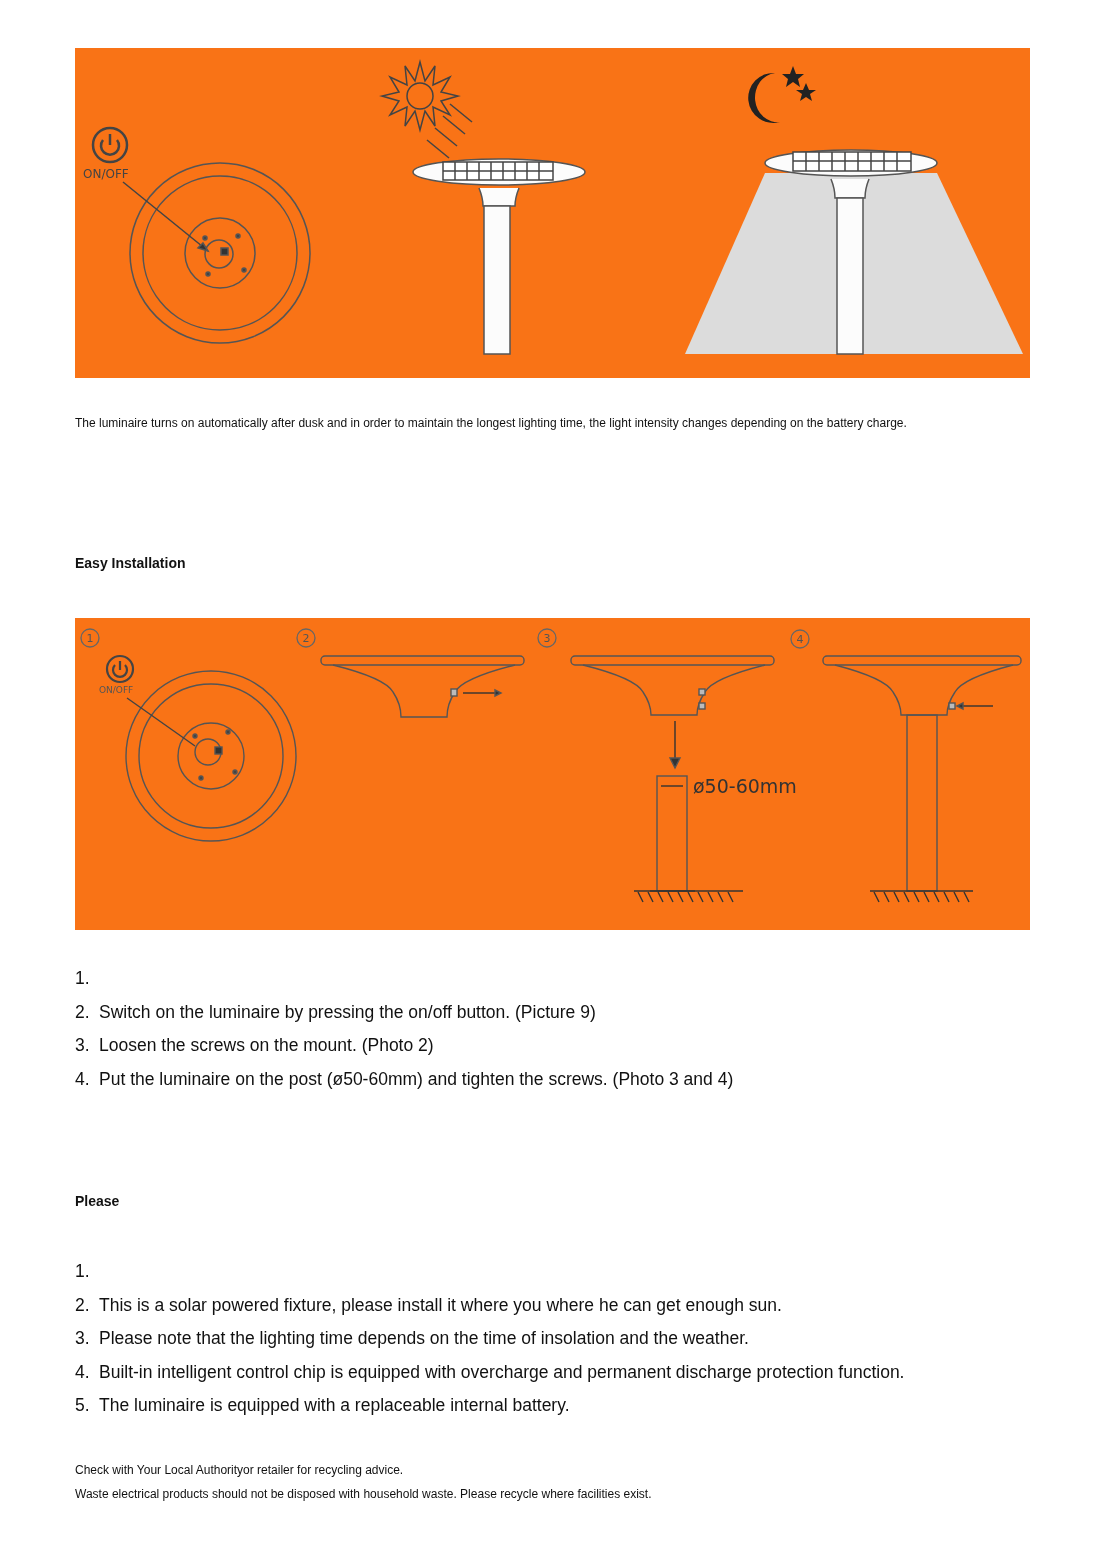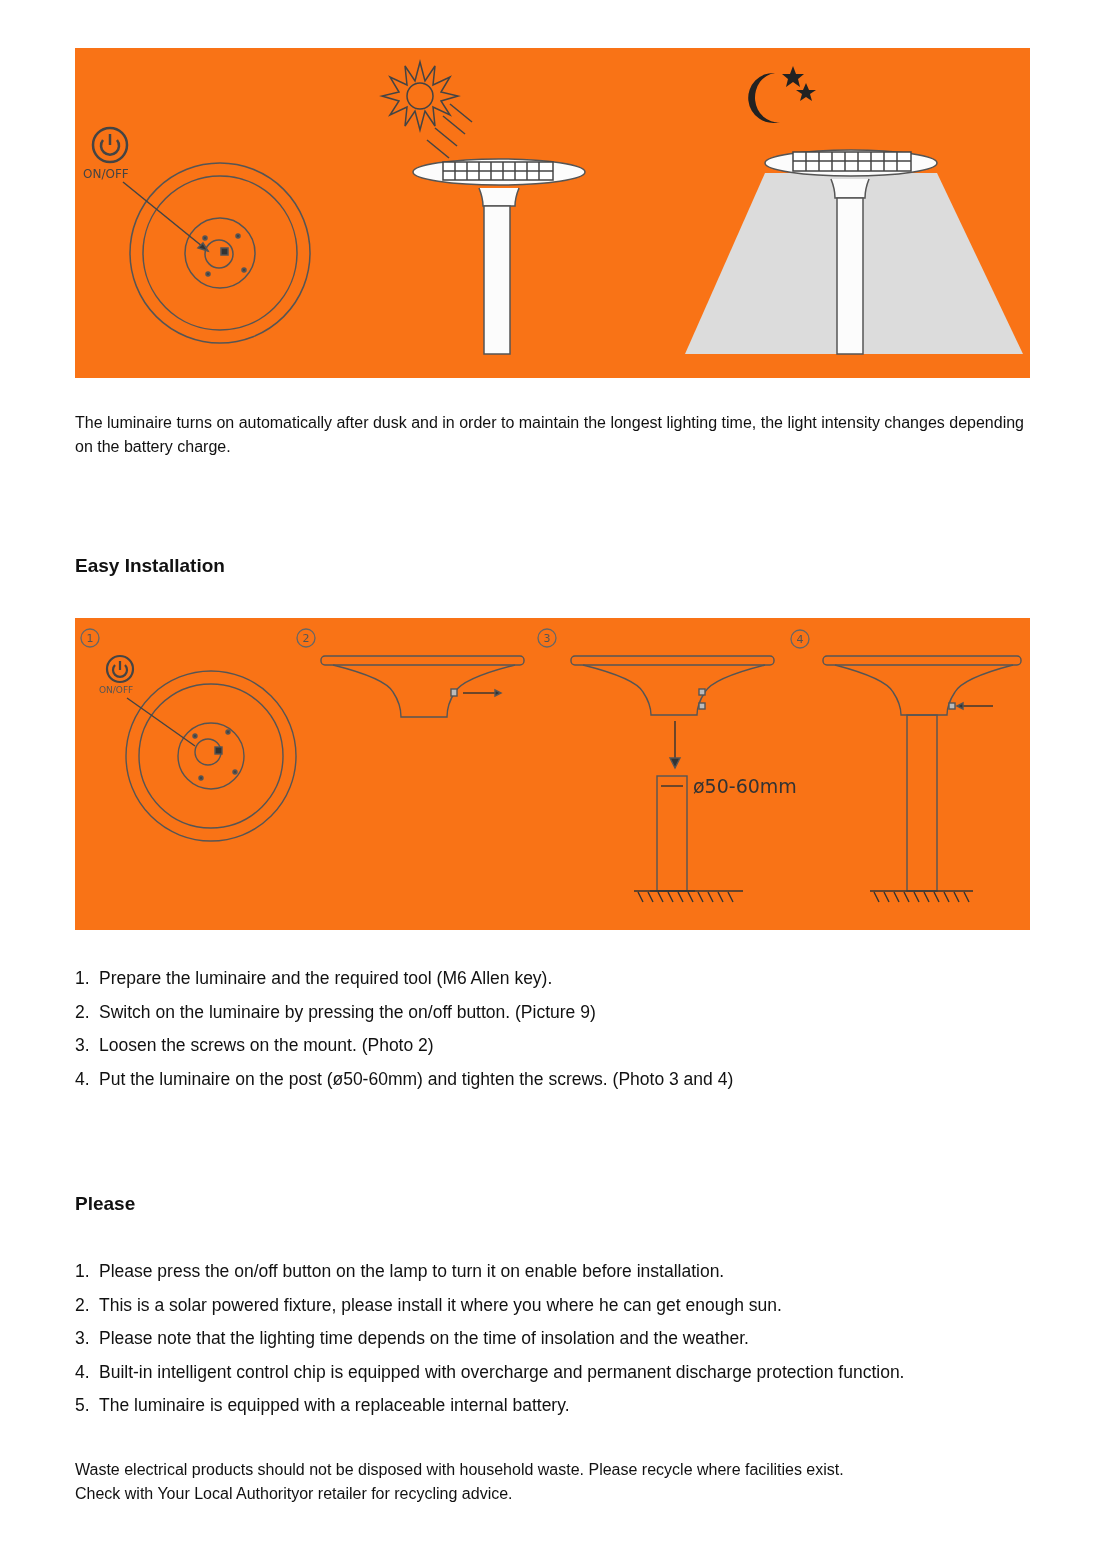--- a/index.html
+++ b/index.html
@@ -1,20 +1,20 @@
 <!DOCTYPE html>
 <html><head>
   <meta charset="utf-8">
   <style>
     html, body { margin: 0; padding: 0; background: #ffffff; }
     body { width: 1100px; height: 1553px; position: relative; overflow: hidden;
            font-family: "Liberation Sans", sans-serif; color: #111; }
     .figure { position: absolute; background: #f97316; }
-    .para { position: absolute; left: 75px; width: 970px; font-size: 16px; line-height: 24px; color: #111; }
-    .heading { position: absolute; left: 75px; font-size: 19px; font-weight: bold; color: #111; }
+    .para { position: absolute; left: 75px; width: 970px; font-size: 12px; line-height: 24px; color: #111; }
+    .heading { position: absolute; left: 75px; font-size: 14px; font-weight: bold; color: #111; }
     .list { position: absolute; left: 75px; margin: 0; padding: 0; list-style: none; font-size: 17.5px; color: #111; }
     .list li { height: 33.5px; line-height: 24px; display: flex; }
     .list .num { width: 24px; flex: none; }
     svg text { font-family: "DejaVu Sans", sans-serif; }
   </style>
 </head>
 <body>
 
 <div class="figure" style="left:75px; top:48px; width:955px; height:330px;">
   <svg width="955" height="330" viewBox="0 0 955 330">
@@ -144,57 +144,55 @@
       <rect x="832" y="97" width="30" height="176"></rect>
       <line x1="795" y1="273" x2="898" y2="273" stroke="#333"></line>
       <path d="M799,274 l5,10 M809,274 l5,10 M819,274 l5,10 M829,274 l5,10 M839,274 l5,10 M849,274 l5,10 M859,274 l5,10 M869,274 l5,10 M879,274 l5,10 M889,274 l5,10" stroke="#333"></path>
     </g>
   </svg>
 </div>
 
 <ul class="list" style="top:966px;">
   <li>
       <span class="num">1.</span>
-      <span>Prepare the luminaire and the required tool (M6 Allen key).</span>
     </li>
   <li>
       <span class="num">2.</span>
       <span>Switch on the luminaire by pressing the on/off button. (Picture 9)</span>
     </li>
   <li>
       <span class="num">3.</span>
       <span>Loosen the screws on the mount. (Photo 2)</span>
     </li>
   <li>
       <span class="num">4.</span>
       <span>Put the luminaire on the post (ø50-60mm) and tighten the screws. (Photo 3 and 4)</span>
     </li>
 </ul>
 
 <div class="heading" style="top:1193px;">Please</div>
 
 <ul class="list" style="top:1259px;">
   <li>
       <span class="num">1.</span>
-      <span>Please press the on/off button on the lamp to turn it on enable before installation.</span>
     </li>
   <li>
       <span class="num">2.</span>
       <span>This is a solar powered fixture, please install it where you where he can get enough sun.</span>
     </li>
   <li>
       <span class="num">3.</span>
       <span>Please note that the lighting time depends on the time of insolation and the weather.</span>
     </li>
   <li>
       <span class="num">4.</span>
       <span>Built-in intelligent control chip is equipped with overcharge and permanent discharge protection function.</span>
     </li>
   <li>
       <span class="num">5.</span>
       <span>The luminaire is equipped with a replaceable internal battery.</span>
     </li>
 </ul>
 
 <div class="para" style="top:1458px;">
+  <div>Check with Your Local Authorityor retailer for recycling advice.</div>
   <div>Waste electrical products should not be disposed with household waste. Please recycle where facilities exist.</div>
-  <div>Check with Your Local Authorityor retailer for recycling advice.</div>
 </div>
 
 </body></html>

